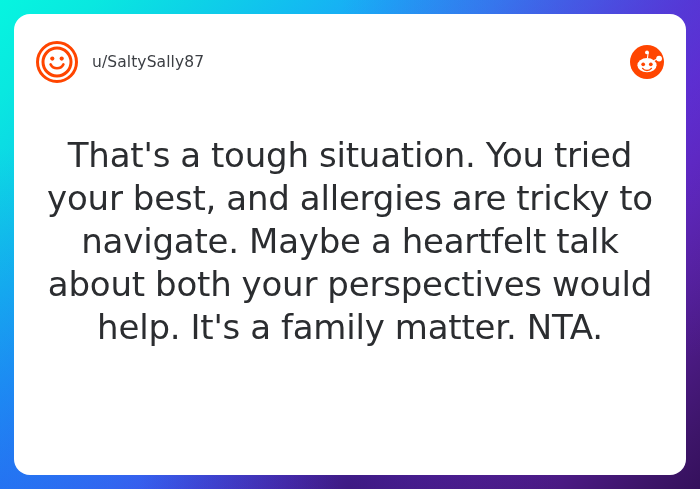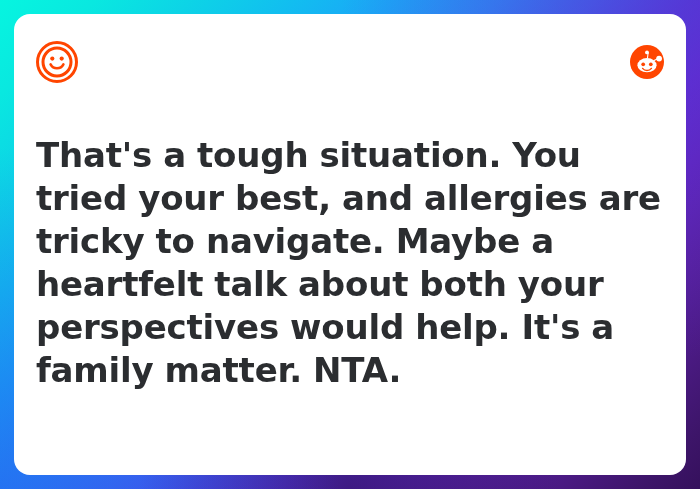--- a/index.html
+++ b/index.html
@@ -111,25 +111,26 @@
     left: 22px;
     right: 22px;
     top: 120px;
     bottom: 22px;
   }
 
   .comment-text {
     margin: 0;
     font-size: 34px;
     line-height: 43px;
-    font-weight: 700;
+    font-weight: 400;
     color: #2b2d30;
     letter-spacing: -0.2px;
     word-spacing: -0.5px;
     white-space: pre-wrap;
+    text-align: center;
   }
 </style>
 </head>
 <body>
 
 <div id="stage">
 
   <div id="card">
 
     <div class="card-header">
@@ -137,20 +138,21 @@
       <div class="identity">
 
         <svg class="avatar" viewBox="0 0 42 42" aria-hidden="true">
           <circle cx="21" cy="21" r="19.5" fill="none" stroke="#ff4500" stroke-width="3"></circle>
           <circle cx="21" cy="21" r="14" fill="none" stroke="#ff4500" stroke-width="3"></circle>
           <circle cx="16.3" cy="17.6" r="2.1" fill="#ff4500"></circle>
           <circle cx="25.7" cy="17.6" r="2.1" fill="#ff4500"></circle>
           <path d="M14.6 23.4 A7.2 7.2 0 0 0 27.4 23.4" fill="none" stroke="#ff4500" stroke-width="2.6" stroke-linecap="round"></path>
         </svg>
 
+        <span class="username">u/SaltySally87</span>
       </div>
 
       <svg class="brand-logo" viewBox="0 0 34 34" aria-hidden="true">
         <circle cx="17" cy="17" r="17" fill="#ff4500"></circle>
         <ellipse cx="17" cy="20.2" rx="9.6" ry="7.1" fill="#ffffff"></ellipse>
         <circle cx="29.1" cy="13.6" r="2.9" fill="#ffffff"></circle>
         <circle cx="17" cy="7.4" r="1.9" fill="#ffffff"></circle>
         <path d="M17.5 12.9 L18.1 8.0" stroke="#ffffff" stroke-width="1.1" fill="none" stroke-linecap="round"></path>
         <path d="M24.1 15.4 L27.1 14.0" stroke="#ffffff" stroke-width="1.1" fill="none" stroke-linecap="round"></path>
         <circle cx="13.2" cy="19.3" r="1.85" fill="#ff4500"></circle>

